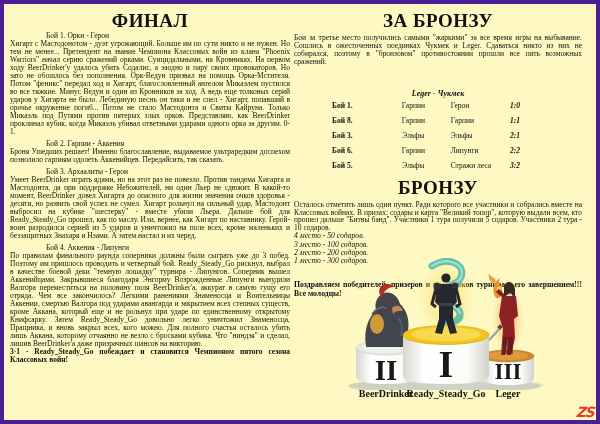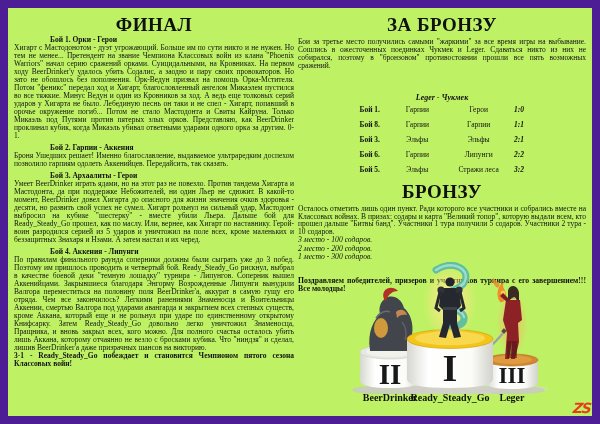--- a/index.html
+++ b/index.html
@@ -1,51 +1,51 @@
 <!DOCTYPE html>
 <html><head>
 <meta charset="utf-8">
 <style>
   html,body{margin:0;padding:0;background:#888;}
   .page{
     position:relative;
     width:600px;height:424px;
     box-sizing:border-box;
-    border:8px solid #4c1d95;
-    background:#bef264;
+    border:4px solid #4c1d95;
+    background:#fef9c3;
     font-family:"Liberation Serif", serif;
     color:#111;
     overflow:hidden;
   }
   .col{position:absolute;top:4px;height:402px;overflow:hidden;}
   .col-left{left:6px;width:280px;}
   .col-right{left:290px;width:288px;}
   h1.sec-title{
     font-size:19px;line-height:21px;
     text-align:center;font-weight:bold;
     margin:2px 0 1px 0;letter-spacing:.5px;
   }
   .subtitle{
     font-size:11px;line-height:13px;font-weight:bold;
     text-align:center;margin:0 0 3px 0;
   }
   .fight{margin:0 0 4px 0;}
-  .fight-title{font-size:7.5px;line-height:8.1px;font-weight:bold;padding-left:36px;}
+  .fight-title{font-size:7.5px;line-height:8.1px;font-weight:normal;padding-left:36px;}
   .fight-body{font-size:7.5px;line-height:8.0px;text-align:justify;}
   .result{font-size:7.5px;line-height:8.1px;font-weight:bold;text-align:justify;}
   .intro{font-size:7.5px;line-height:7.9px;text-align:justify;margin-top:3px;}
   .match-title{
     font-size:8px;line-height:9px;font-weight:bold;font-style:italic;
     text-align:center;margin:23px 0 4px 0;
   }
   .bout-table{width:212px;margin:0 auto;}
   .bout-row{display:flex;justify-content:space-between;margin-bottom:7px;font-size:7.5px;line-height:8px;}
-  .bl{width:44px;font-weight:bold;text-align:right;}
+  .bl{width:44px;font-weight:bold;}
   .ba{width:52px;text-align:center;}
-  .bb{width:48px;text-align:center;}
+  .bb{width:48px;}
   .bs{width:34px;text-align:left;font-weight:bold;font-style:italic;}
   .prizes-title{margin-top:0;}
   .place-line{font-size:7.7px;line-height:8.3px;font-style:italic;}
   .congrats{font-size:7.7px;line-height:8.2px;font-weight:bold;text-align:justify;margin-top:16px;}
   .podium{position:absolute;left:54px;top:250px;width:240px;height:150px;}
   .podium svg{display:block;}
   .podium-label{
     position:absolute;top:130px;
     font-size:10px;font-weight:bold;white-space:nowrap;
     transform:translateX(-50%);
@@ -125,20 +125,21 @@
       <div class="bout-row">
         <span class="bl">Бой 5.</span>
         <span class="ba">Эльфы</span>
         <span class="bb">Стражи леса</span>
         <span class="bs">3:2</span>
       </div>
     </div>
 
     <h1 class="sec-title prizes-title">БРОНЗУ</h1>
     <div class="intro">Осталось отметить лишь один пункт. Ради которого все участники и собрались вместе на Классовых войнах. В призах: содары и карта "Великий топор", которую выдали всем, кто прошел дальше "Битвы банд". Участники 1 тура получили 5 содаров. Участники 2 тура - 10 содаров.</div>
+    <div class="place-line">4 место - 50 содаров.</div>
     <div class="place-line">3 место - 100 содаров.</div>
     <div class="place-line">2 место - 200 содаров.</div>
     <div class="place-line">1 место - 300 содаров.</div>
     <div class="congrats">Поздравляем победителей, призеров и участников турнира с его завершением!!! Все молодцы!</div>
 
     <div class="podium">
       <svg width="240" height="132" viewBox="0 0 240 132">
         <defs>
           <radialGradient id="glowY" cx="50%" cy="50%" r="50%">
             <stop offset="0%" stop-color="#fdf3b0" stop-opacity="0.95"></stop>

